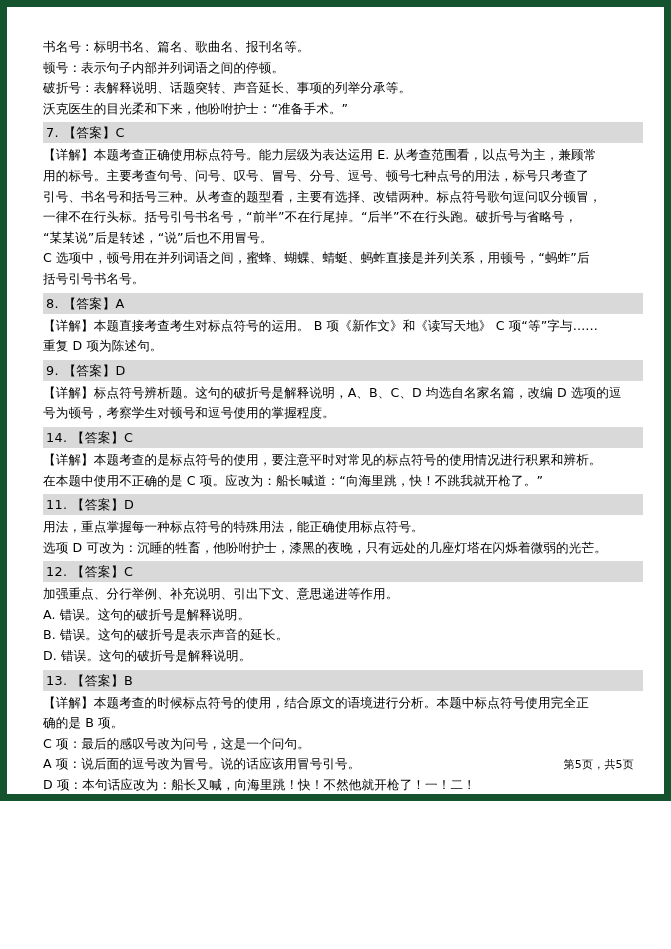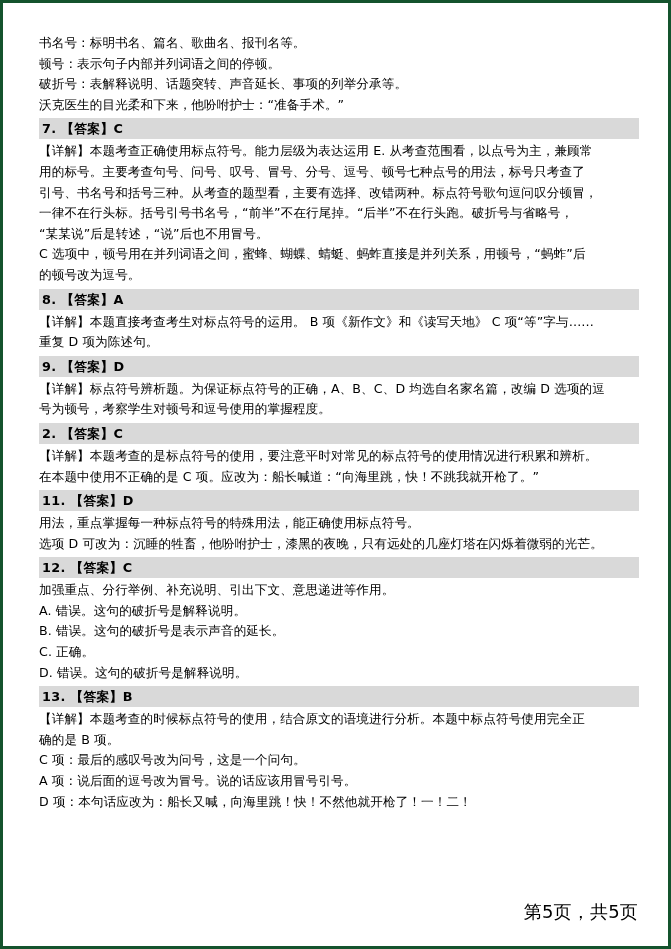--- a/index.html
+++ b/index.html
@@ -9,56 +9,56 @@
   }
   body {
     width: 671px;
     height: 949px;
     font-family: "DejaVu Sans", "Liberation Sans", sans-serif;
     color: #000000;
   }
   .page {
     position: relative;
     width: 671px;
-    height: 949px;
+    height: 801px;
     box-sizing: border-box;
     background: #fff;
-    border: 3px solid #14532d;
+    border: 7px solid #14532d;
     overflow: hidden;
   }
   .content {
     position: absolute;
     left: 36px;
     top: 30px;
     width: 600px;
   }
   .line {
     font-size: 12.6px;
     line-height: 20.6px;
     color: #000;
     text-align: justify;
     letter-spacing: 0.1px;
   }
   .ans-head {
     background: #d9d9d9;
-    font-weight: bold;
+    font-weight: normal;
     font-size: 12.8px;
     line-height: 19px;
     padding: 1px 3px 1px 3px;
     margin: 3px 0 2px 0;
     letter-spacing: 0.3px;
   }
   .block {
     margin-bottom: 1px;
   }
   .footer {
     position: absolute;
     right: 30px;
     bottom: 22px;
-    font-size: 18px;
+    font-size: 11px;
     color: #000;
     letter-spacing: 0.2px;
   }
 </style>
 </head>
 <body>
 
 <div class="page">
   <div class="content">
 
@@ -70,53 +70,52 @@
     </div>
 
     <div class="block">
       <div class="ans-head">7. 【答案】C</div>
       <div class="line">【详解】本题考查正确使用标点符号。能力层级为表达运用 E. 从考查范围看，以点号为主，兼顾常</div>
       <div class="line">用的标号。主要考查句号、问号、叹号、冒号、分号、逗号、顿号七种点号的用法，标号只考查了</div>
       <div class="line">引号、书名号和括号三种。从考查的题型看，主要有选择、改错两种。标点符号歌句逗问叹分顿冒，</div>
       <div class="line">一律不在行头标。括号引号书名号，“前半”不在行尾掉。“后半”不在行头跑。破折号与省略号，</div>
       <div class="line">“某某说”后是转述，“说”后也不用冒号。</div>
       <div class="line">C 选项中，顿号用在并列词语之间，蜜蜂、蝴蝶、蜻蜓、蚂蚱直接是并列关系，用顿号，“蚂蚱”后</div>
-      <div class="line">的顿号改为逗号。</div>
+      <div class="line">括号引号书名号。</div>
     </div>
 
     <div class="block">
       <div class="ans-head">8. 【答案】A</div>
       <div class="line">【详解】本题直接考查考生对标点符号的运用。 B 项《新作文》和《读写天地》 C 项“等”字与……</div>
       <div class="line">重复 D 项为陈述句。</div>
     </div>
 
     <div class="block">
       <div class="ans-head">9. 【答案】D</div>
-      <div class="line">【详解】标点符号辨析题。为保证标点符号的正确，A、B、C、D 均选自名家名篇，改编 D 选项的逗</div>
+      <div class="line">【详解】标点符号辨析题。这句的破折号是解释说明，A、B、C、D 均选自名家名篇，改编 D 选项的逗</div>
       <div class="line">号为顿号，考察学生对顿号和逗号使用的掌握程度。</div>
     </div>
 
     <div class="block">
-      <div class="ans-head">2. 【答案】C</div>
+      <div class="ans-head">14. 【答案】C</div>
       <div class="line">【详解】本题考查的是标点符号的使用，要注意平时对常见的标点符号的使用情况进行积累和辨析。</div>
       <div class="line">在本题中使用不正确的是 C 项。应改为：船长喊道：“向海里跳，快！不跳我就开枪了。”</div>
     </div>
 
     <div class="block">
       <div class="ans-head">11. 【答案】D</div>
       <div class="line">用法，重点掌握每一种标点符号的特殊用法，能正确使用标点符号。</div>
       <div class="line">选项 D 可改为：沉睡的牲畜，他吩咐护士，漆黑的夜晚，只有远处的几座灯塔在闪烁着微弱的光芒。</div>
     </div>
 
     <div class="block">
       <div class="ans-head">12. 【答案】C</div>
       <div class="line">加强重点、分行举例、补充说明、引出下文、意思递进等作用。</div>
       <div class="line">A. 错误。这句的破折号是解释说明。</div>
       <div class="line">B. 错误。这句的破折号是表示声音的延长。</div>
-      <div class="line">C. 正确。</div>
       <div class="line">D. 错误。这句的破折号是解释说明。</div>
     </div>
 
     <div class="block">
       <div class="ans-head">13. 【答案】B</div>
       <div class="line">【详解】本题考查的时候标点符号的使用，结合原文的语境进行分析。本题中标点符号使用完全正</div>
       <div class="line">确的是 B 项。</div>
       <div class="line">C 项：最后的感叹号改为问号，这是一个问句。</div>
       <div class="line">A 项：说后面的逗号改为冒号。说的话应该用冒号引号。</div>
       <div class="line">D 项：本句话应改为：船长又喊，向海里跳！快！不然他就开枪了！一！二！</div>

